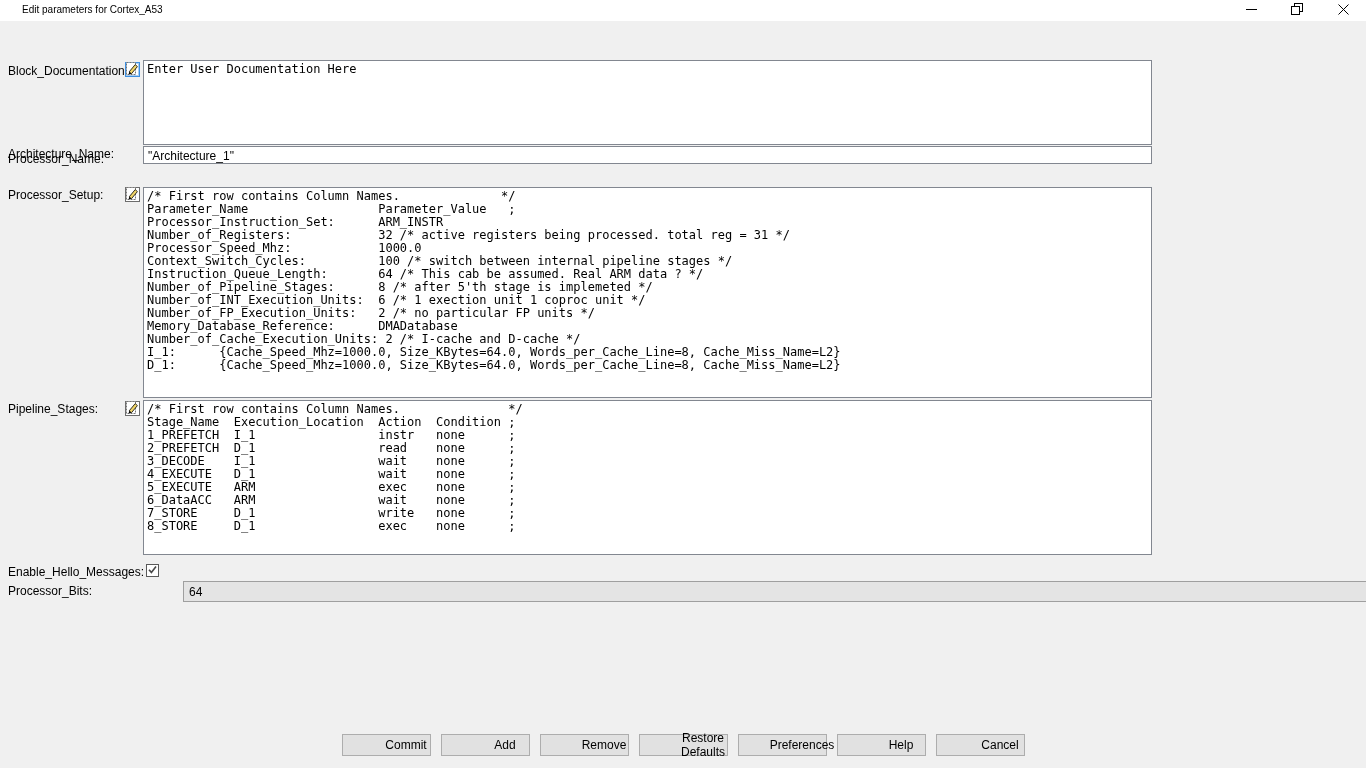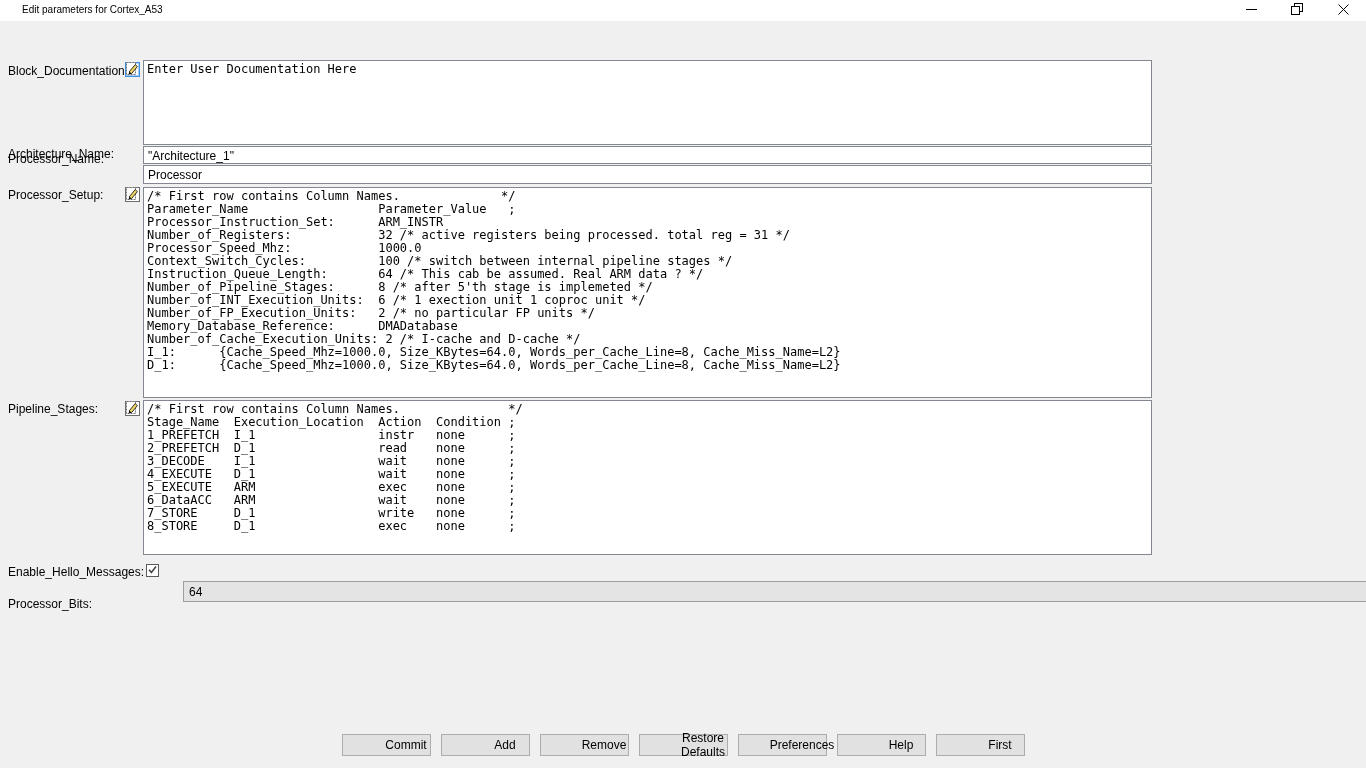--- a/index.html
+++ b/index.html
@@ -9,21 +9,21 @@
 
   
   .titlebar { position:absolute; top:0; left:0; width:1366px; height:21px; background:#ffffff; }
   .title { position:absolute; left:22px; top:4px; font-size:10px; white-space:nowrap; }
   .win-controls { position:absolute; right:0; top:0; height:21px; display:flex; }
   .win-btn { width:46px; height:21px; display:flex; align-items:center; justify-content:center; }
 
   
   .label { position:absolute; left:8px; font-size:12px; white-space:nowrap; }
   .lbl-doc { top:64px; } .lbl-arch { top:147px; } .lbl-proc { top:152px; }
-  .lbl-setup { top:188px; } .lbl-pipe { top:402px; } .lbl-hello { top:565px; } .lbl-bits { top:584px;margin-top:13px; }
+  .lbl-setup { top:188px; } .lbl-pipe { top:402px; } .lbl-hello { top:565px; } .lbl-bits { top:584px; }
 
   
   .edit-btn { position:absolute; left:125px; width:15px; height:15px; background:#fff;
               border:1px solid #6d6d6d; display:flex; align-items:center; justify-content:center; cursor:pointer; }
   .edit-btn.focused { border:1px solid #3d8fe0; box-shadow:0 0 0 1px #a8cdf0 inset; }
   .eb-doc { top:62px; } .eb-setup { top:187px; } .eb-pipe { top:401px; }
 
   
   .field { position:absolute; left:143px; width:1009px; background:#ffffff; border:1px solid #828790; }
   .ta-doc { top:60px; height:85px; }
@@ -119,23 +119,20 @@
   </div>
 
   <div class="field ta-doc">
     <pre>Enter User Documentation Here</pre>
   </div>
 
   <div class="field in-arch">
     <div class="input-text">"Architecture_1"</div>
   </div>
 
-  <div class="field in-proc">
-    <div class="input-text">Processor</div>
-  </div>
 
   <div class="field ta-setup">
     <pre>/* First row contains Column Names.              */
 Parameter_Name                  Parameter_Value   ;
 Processor_Instruction_Set:      ARM_INSTR
 Number_of_Registers:            32 /* active registers being processed. total reg = 31 */
 Processor_Speed_Mhz:            1000.0
 Context_Switch_Cycles:          100 /* switch between internal pipeline stages */
 Instruction_Queue_Length:       64 /* This cab be assumed. Real ARM data ? */
 Number_of_Pipeline_Stages:      8 /* after 5'th stage is implemeted */
@@ -177,16 +174,16 @@
     </span>
   </div>
 
   <div class="btn-row">
     <button class="btn">Commit</button>
     <button class="btn">Add</button>
     <button class="btn">Remove</button>
     <button class="btn">Restore Defaults</button>
     <button class="btn">Preferences</button>
     <button class="btn">Help</button>
-    <button class="btn">First</button>
+    <button class="btn">Cancel</button>
   </div>
 
 </div>
 
 </body></html>

